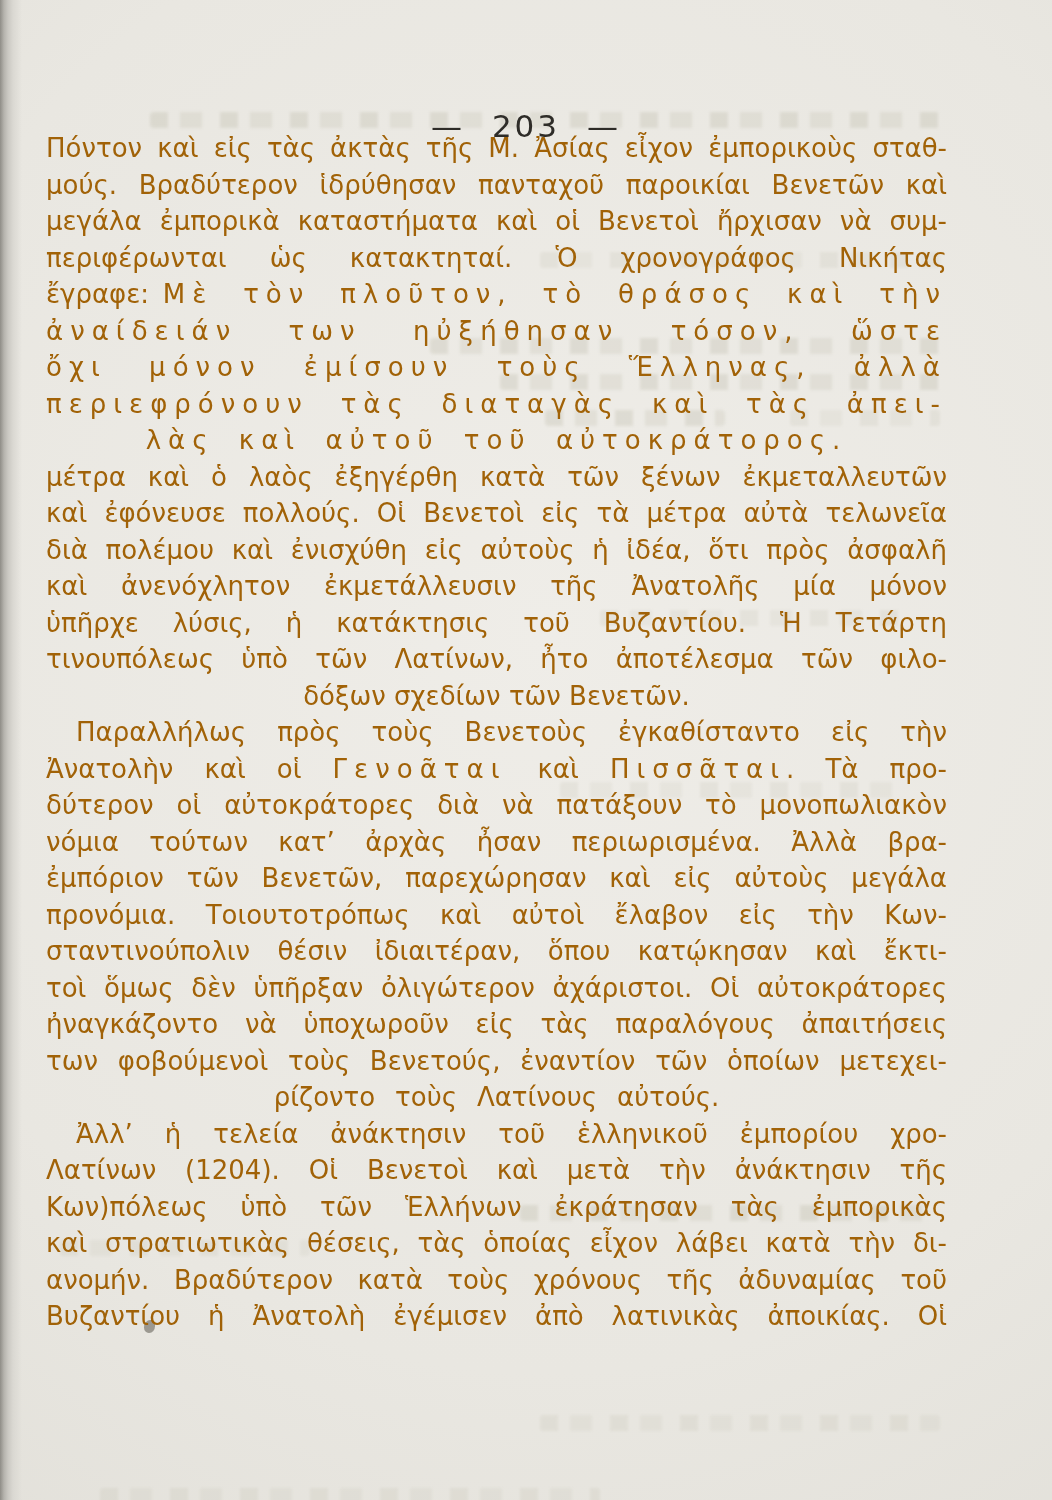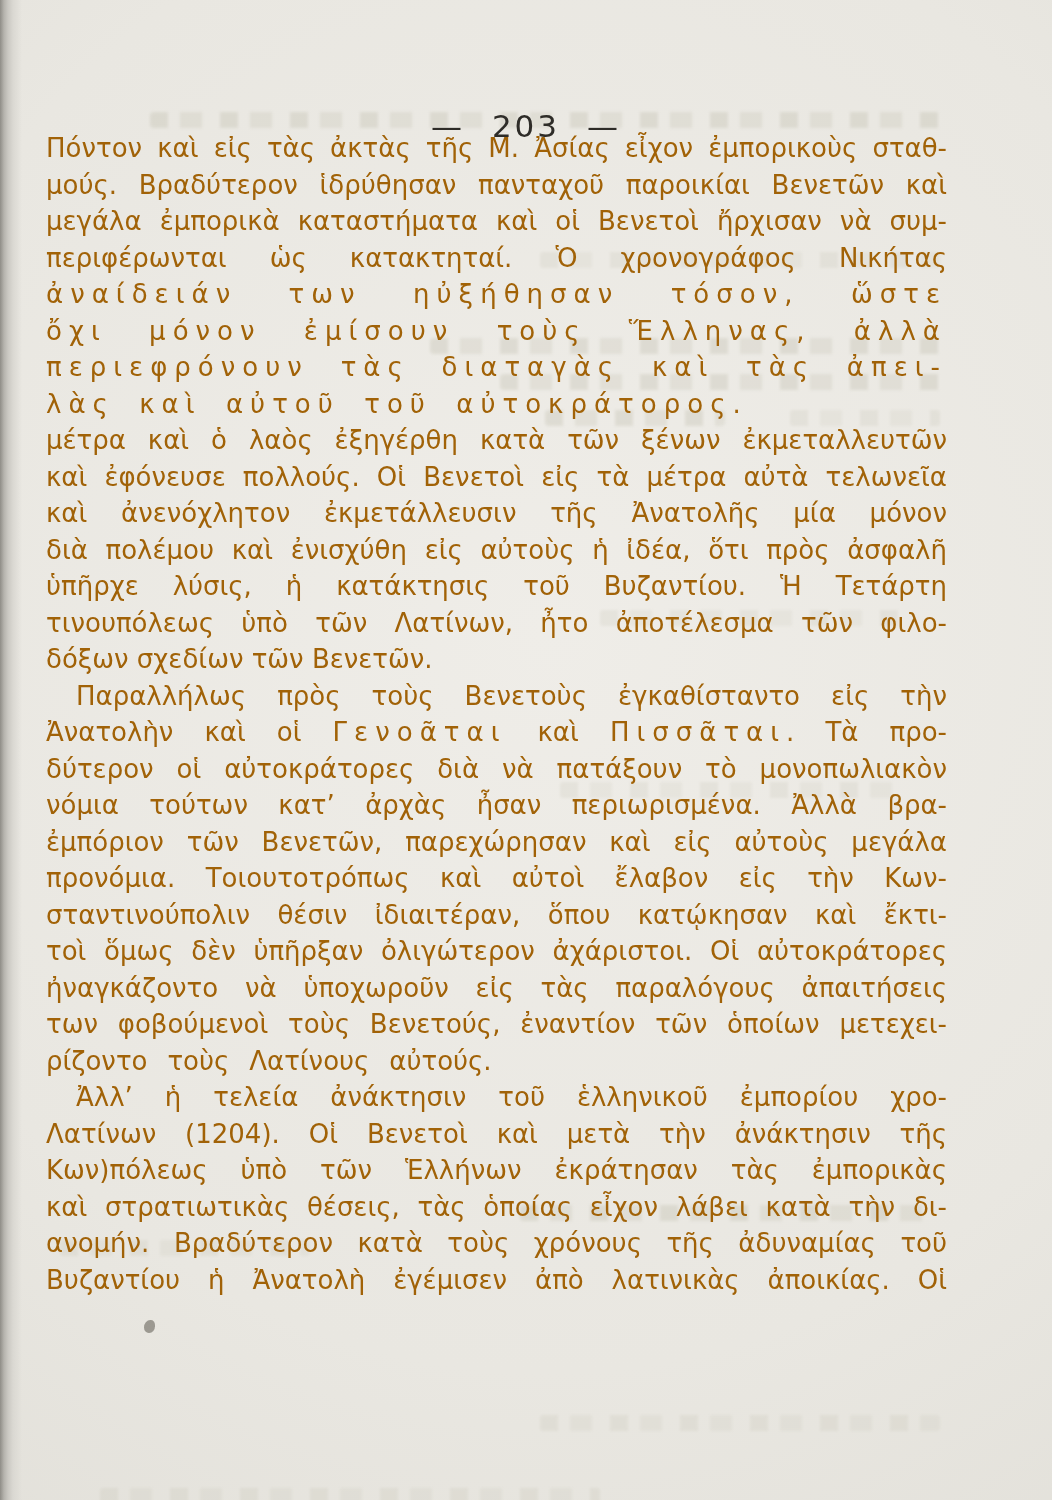--- a/index.html
+++ b/index.html
@@ -26,21 +26,21 @@
     font-size: 31px; color: #2e2c28;
     letter-spacing: 3px; word-spacing: 14px; margin-top: 44px;
   }
 
   .text-block {
     position: absolute; left: 46px; top: 130px; width: 901px;
     font-size: 26px; line-height: 36.5px; color: #a16207;
   }
   .line { min-height: 36.5px; max-height: 36.5px; overflow: hidden; }
   .fill { text-align: justify; text-align-last: justify; }
-  .left { text-align: left; }
+  .left { text-align: center; }
   .indent { text-indent: 30px; }
   .sp   { letter-spacing: 0.27em; word-spacing: 0.35em; }
   .wide { word-spacing: 0.45em; }
 
   
   .ghost {
     position: absolute; height: 16px; border-radius: 4px;
     filter: blur(1.6px); opacity: 0.5; pointer-events: none;
     background: repeating-linear-gradient(90deg,
       rgba(149,145,118,0.34) 0 18px, rgba(149,145,118,0) 18px 30px,
@@ -75,28 +75,29 @@
 
 <div class="speck" style="left:144px; top:1320px;"></div>
 
 <div class="pagenum">— 203 —</div>
 
 <div class="text-block">
     <div class="line fill"><span>Πόντον καὶ εἰς τὰς ἀκτὰς τῆς Μ. Ἀσίας εἶχον ἐμπορικοὺς σταθ-</span></div>
     <div class="line fill"><span>μούς. Βραδύτερον ἱδρύθησαν πανταχοῦ παροικίαι Βενετῶν καὶ</span></div>
     <div class="line fill"><span>μεγάλα ἐμπορικὰ καταστήματα καὶ οἱ Βενετοὶ ἤρχισαν νὰ συμ-</span></div>
     <div class="line fill"><span>περιφέρωνται ὡς κατακτηταί. Ὁ χρονογράφος Νικήτας</span></div>
+    <div class="line fill"><span>ἔγραφε: </span><span class="sp">Μὲ τὸν πλοῦτον, τὸ θράσος καὶ τὴν</span></div>
     <div class="line fill sp"><span>ἀναίδειάν των ηὐξήθησαν τόσον, ὥστε</span></div>
     <div class="line fill sp"><span>ὄχι μόνον ἐμίσουν τοὺς Ἕλληνας, ἀλλὰ</span></div>
     <div class="line fill sp"><span>περιεφρόνουν τὰς διαταγὰς καὶ τὰς ἀπει-</span></div>
     <div class="line left sp"><span>λὰς καὶ αὐτοῦ τοῦ αὐτοκράτορος.</span></div>
     <div class="line fill"><span>μέτρα καὶ ὁ λαὸς ἐξηγέρθη κατὰ τῶν ξένων ἐκμεταλλευτῶν</span></div>
     <div class="line fill"><span>καὶ ἐφόνευσε πολλούς. Οἱ Βενετοὶ εἰς τὰ μέτρα αὐτὰ τελωνεῖα</span></div>
+    <div class="line fill"><span>διὰ πολέμου καὶ ἐνισχύθη εἰς αὐτοὺς ἡ ἰδέα, ὅτι πρὸς ἀσφαλῆ</span></div>
     <div class="line fill"><span>καὶ ἀνενόχλητον ἐκμετάλλευσιν τῆς Ἀνατολῆς μία μόνον</span></div>
-    <div class="line fill"><span>διὰ πολέμου καὶ ἐνισχύθη εἰς αὐτοὺς ἡ ἰδέα, ὅτι πρὸς ἀσφαλῆ</span></div>
     <div class="line fill"><span>ὑπῆρχε λύσις, ἡ κατάκτησις τοῦ Βυζαντίου. Ἡ Τετάρτη</span></div>
     <div class="line fill"><span>τινουπόλεως ὑπὸ τῶν Λατίνων, ἦτο ἀποτέλεσμα τῶν φιλο-</span></div>
     <div class="line left"><span>δόξων σχεδίων τῶν Βενετῶν.</span></div>
     <div class="line fill indent"><span>Παραλλήλως πρὸς τοὺς Βενετοὺς ἐγκαθίσταντο εἰς τὴν</span></div>
     <div class="line fill"><span>Ἀνατολὴν καὶ οἱ </span><span class="sp">Γενοᾶται</span><span> καὶ </span><span class="sp">Πισσᾶται</span><span>. Τὰ προ-</span></div>
     <div class="line fill"><span>δύτερον οἱ αὐτοκράτορες διὰ νὰ πατάξουν τὸ μονοπωλιακὸν</span></div>
     <div class="line fill"><span>νόμια τούτων κατ’ ἀρχὰς ἦσαν περιωρισμένα. Ἀλλὰ βρα-</span></div>
     <div class="line fill"><span>ἐμπόριον τῶν Βενετῶν, παρεχώρησαν καὶ εἰς αὐτοὺς μεγάλα</span></div>
     <div class="line fill"><span>προνόμια. Τοιουτοτρόπως καὶ αὐτοὶ ἔλαβον εἰς τὴν Κων-</span></div>
     <div class="line fill"><span>σταντινούπολιν θέσιν ἰδιαιτέραν, ὅπου κατῴκησαν καὶ ἔκτι-</span></div>

